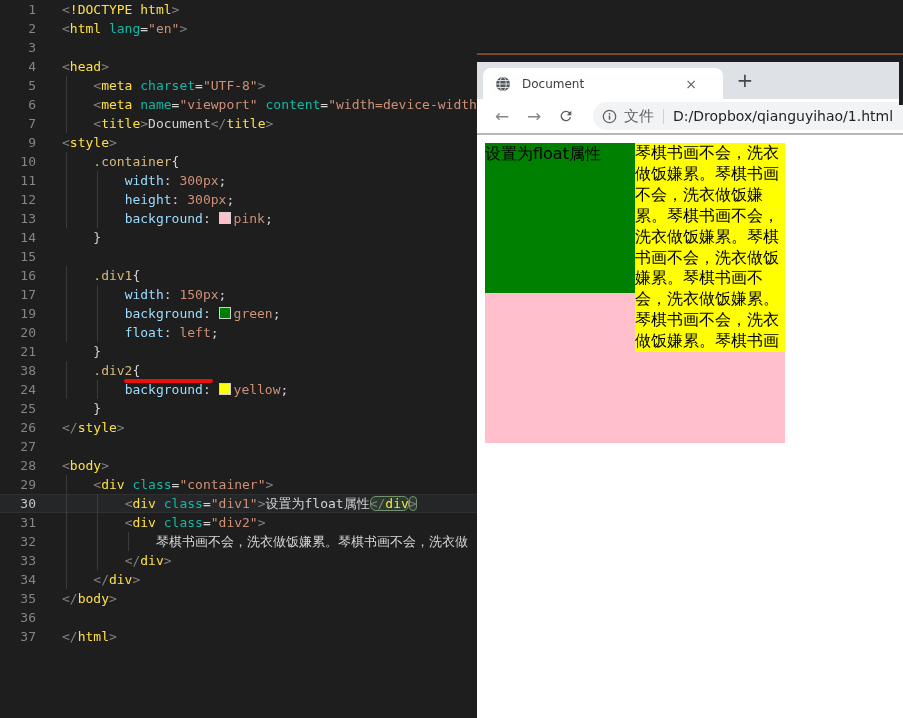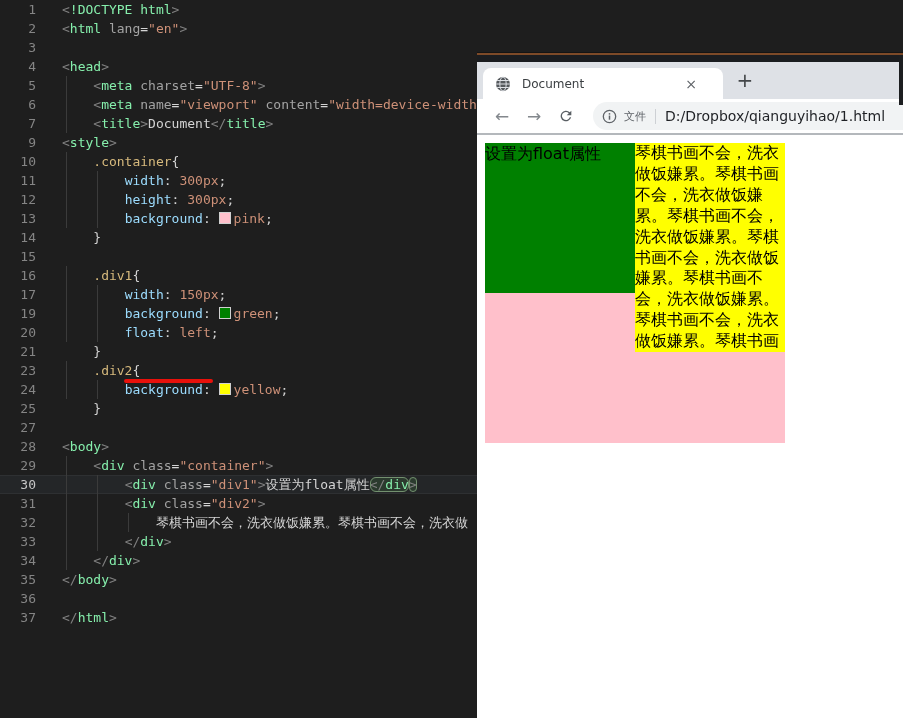--- a/index.html
+++ b/index.html
@@ -7,21 +7,21 @@
          font-family:"DejaVu Sans","Liberation Sans",sans-serif;}
 
   
   .editor{position:absolute;inset:0;font:13px/19px "DejaVu Sans Mono","Liberation Mono",monospace;}
   .cl{height:19px;line-height:19px;position:relative;white-space:pre;}
   .cl .ln{display:inline-block;width:36px;text-align:right;color:#858585;}
   .cl.cur{background:#242628;box-shadow:inset 0 1px 0 #2e3032,inset 0 -1px 0 #2e3032;}
   .cl.cur .ln{color:#c6c6c6;}
   .cl .code{margin-left:26px;}
   .guide{position:absolute;top:0;height:19px;width:1px;background:#3b3b3b;}
-  .tk-p{color:#808080}.tk-tag{color:#86efac}.tk-attr{color:#a3a3a3}.tk-str{color:#ce9178}
+  .tk-p{color:#808080}.tk-tag{color:#fde047}.tk-attr{color:#14b8a6}.tk-str{color:#ce9178}
   .tk-txt{color:#d4d4d4}.tk-sel{color:#d7ba7d}.tk-prop{color:#9cdcfe}.tk-val{color:#ce9178}
   .sw{display:inline-block;width:10px;height:10px;border:1px solid #d0d0d0;margin-right:3px;vertical-align:-1px;}
   .tok-box{outline:1px solid #73906f;outline-offset:-1px;background:rgba(70,130,70,.22);border-radius:6px;}
   .red-underline{position:absolute;left:124px;top:379px;width:89px;height:4px;background:#e8110b;border-radius:2px;z-index:2;}
 
   
   .browser{position:absolute;left:477px;top:52px;width:426px;height:666px;display:flex;flex-direction:column;}
   .frame-top{height:10px;flex:none;background:linear-gradient(to bottom,#141414 0 1px,var(--frame-accent) 1px 3px,#1b1d20 3px 100%);}
   .tabstrip{height:37px;flex:none;background:var(--tabstrip);position:relative;}
   .win-sliver{position:absolute;top:-7px;right:0;width:4px;height:50px;background:#1c1e20;}
@@ -31,21 +31,21 @@
   .tab-close{margin-left:auto;margin-right:16px;font-size:14px;color:#5f6368;cursor:default;line-height:1;}
   .newtab{position:absolute;left:256px;top:7px;width:24px;height:24px;text-align:center;line-height:23px;
           font-size:20px;color:#44474a;}
   .toolbar{height:36px;flex:none;background:#fff;border-bottom:2px solid #b4b8bc;box-sizing:border-box;
            display:flex;align-items:center;padding-left:12px;}
   .navbtn{width:26px;height:26px;margin-right:6px;display:flex;align-items:center;justify-content:center;
           font-size:17px;color:#83888d;}
   .navbtn.reload{color:#595e63;}
   .omnibox{flex:1;height:28px;margin-left:8px;background:#f1f3f4;border-radius:14px 0 0 14px;
            display:flex;align-items:center;padding-left:9px;overflow:hidden;}
-  .file-label{font-size:11px;color:#5f6368;margin-left:7px;}
+  .file-label{font-size:15px;color:#5f6368;margin-left:7px;}
   .omni-div{width:1px;height:15px;background:#cdd0d4;margin:0 9px;}
   .url-text{font-size:14px;color:#1f2125;white-space:nowrap;}
   .pagearea{flex:1;background:#fff;padding:8px;box-sizing:border-box;}
 
   
   .b-container{width:300px;height:300px;background:var(--pink);}
   .b-div1{float:left;width:150px;height:150px;background:var(--green);color:#000;font-size:16px;line-height:21px;}
   .b-div2{background:var(--yellow);height:209px;overflow:hidden;color:#000;font-size:16px;line-height:20.9px;}
 </style>
 </head>
@@ -67,23 +67,24 @@
         <div class="cl"><span class="guide" style="left: 66px;"></span><span class="guide" style="left: 97px;"></span><span class="ln">11</span><span class="code"><span class="tk-txt">        </span><span class="tk-prop">width</span><span class="tk-txt">: </span><span class="tk-val">300px</span><span class="tk-txt">;</span></span></div>
         <div class="cl"><span class="guide" style="left: 66px;"></span><span class="guide" style="left: 97px;"></span><span class="ln">12</span><span class="code"><span class="tk-txt">        </span><span class="tk-prop">height</span><span class="tk-txt">: </span><span class="tk-val">300px</span><span class="tk-txt">;</span></span></div>
         <div class="cl"><span class="guide" style="left: 66px;"></span><span class="guide" style="left: 97px;"></span><span class="ln">13</span><span class="code"><span class="tk-txt">        </span><span class="tk-prop">background</span><span class="tk-txt">: </span><span class="sw" style="background: rgb(255, 192, 203);"></span><span class="tk-val">pink</span><span class="tk-txt">;</span></span></div>
         <div class="cl"><span class="ln">14</span><span class="code"><span class="tk-txt">    }</span></span></div>
         <div class="cl"><span class="ln">15</span><span class="code"></span></div>
         <div class="cl"><span class="guide" style="left: 66px;"></span><span class="ln">16</span><span class="code"><span class="tk-txt">    </span><span class="tk-sel">.div1</span><span class="tk-txt">{</span></span></div>
         <div class="cl"><span class="guide" style="left: 66px;"></span><span class="guide" style="left: 97px;"></span><span class="ln">17</span><span class="code"><span class="tk-txt">        </span><span class="tk-prop">width</span><span class="tk-txt">: </span><span class="tk-val">150px</span><span class="tk-txt">;</span></span></div>
         <div class="cl"><span class="guide" style="left: 66px;"></span><span class="guide" style="left: 97px;"></span><span class="ln">19</span><span class="code"><span class="tk-txt">        </span><span class="tk-prop">background</span><span class="tk-txt">: </span><span class="sw" style="background: rgb(0, 128, 0);"></span><span class="tk-val">green</span><span class="tk-txt">;</span></span></div>
         <div class="cl"><span class="guide" style="left: 66px;"></span><span class="guide" style="left: 97px;"></span><span class="ln">20</span><span class="code"><span class="tk-txt">        </span><span class="tk-prop">float</span><span class="tk-txt">: </span><span class="tk-val">left</span><span class="tk-txt">;</span></span></div>
         <div class="cl"><span class="ln">21</span><span class="code"><span class="tk-txt">    }</span></span></div>
-        <div class="cl"><span class="guide" style="left: 66px;"></span><span class="ln">23</span><span class="code"><span class="tk-txt">    </span><span class="tk-sel">.div2</span><span class="tk-txt">{</span></span></div>
+        <div class="cl"><span class="guide" style="left: 66px;"></span><span class="ln">38</span><span class="code"><span class="tk-txt">    </span><span class="tk-sel">.div2</span><span class="tk-txt">{</span></span></div>
         <div class="cl"><span class="guide" style="left: 66px;"></span><span class="guide" style="left: 97px;"></span><span class="ln">24</span><span class="code"><span class="tk-txt">        </span><span class="tk-prop">background</span><span class="tk-txt">: </span><span class="sw" style="background: rgb(255, 255, 0);"></span><span class="tk-val">yellow</span><span class="tk-txt">;</span></span></div>
         <div class="cl"><span class="ln">25</span><span class="code"><span class="tk-txt">    }</span></span></div>
+        <div class="cl"><span class="ln">26</span><span class="code"><span class="tk-p">&lt;/</span><span class="tk-tag">style</span><span class="tk-p">&gt;</span></span></div>
         <div class="cl"><span class="ln">27</span><span class="code"></span></div>
         <div class="cl"><span class="ln">28</span><span class="code"><span class="tk-p">&lt;</span><span class="tk-tag">body</span><span class="tk-p">&gt;</span></span></div>
         <div class="cl"><span class="guide" style="left: 66px;"></span><span class="ln">29</span><span class="code"><span class="tk-txt">    </span><span class="tk-p">&lt;</span><span class="tk-tag">div</span><span class="tk-txt"> </span><span class="tk-attr">class</span><span class="tk-txt">=</span><span class="tk-str">"container"</span><span class="tk-p">&gt;</span></span></div>
         <div class="cl cur"><span class="guide" style="left: 66px;"></span><span class="guide" style="left: 97px;"></span><span class="ln">30</span><span class="code"><span class="tk-txt">        </span><span class="tk-p">&lt;</span><span class="tk-tag">div</span><span class="tk-txt"> </span><span class="tk-attr">class</span><span class="tk-txt">=</span><span class="tk-str">"div1"</span><span class="tk-p">&gt;</span><span class="tk-txt">设置为float属性</span><span class="tok-box"><span class="tk-p">&lt;/</span><span class="tk-tag">div</span></span><span class="tok-box"><span class="tk-p">&gt;</span></span></span></div>
         <div class="cl"><span class="guide" style="left: 66px;"></span><span class="guide" style="left: 97px;"></span><span class="ln">31</span><span class="code"><span class="tk-txt">        </span><span class="tk-p">&lt;</span><span class="tk-tag">div</span><span class="tk-txt"> </span><span class="tk-attr">class</span><span class="tk-txt">=</span><span class="tk-str">"div2"</span><span class="tk-p">&gt;</span></span></div>
         <div class="cl"><span class="guide" style="left: 66px;"></span><span class="guide" style="left: 97px;"></span><span class="guide" style="left: 128px;"></span><span class="ln">32</span><span class="code"><span class="tk-txt">            </span><span class="tk-txt">琴棋书画不会，洗衣做饭嫌累。琴棋书画不会，洗衣做</span></span></div>
         <div class="cl"><span class="guide" style="left: 66px;"></span><span class="guide" style="left: 97px;"></span><span class="ln">33</span><span class="code"><span class="tk-txt">        </span><span class="tk-p">&lt;/</span><span class="tk-tag">div</span><span class="tk-p">&gt;</span></span></div>
         <div class="cl"><span class="guide" style="left: 66px;"></span><span class="ln">34</span><span class="code"><span class="tk-txt">    </span><span class="tk-p">&lt;/</span><span class="tk-tag">div</span><span class="tk-p">&gt;</span></span></div>
         <div class="cl"><span class="ln">35</span><span class="code"><span class="tk-p">&lt;/</span><span class="tk-tag">body</span><span class="tk-p">&gt;</span></span></div>
         <div class="cl"><span class="ln">36</span><span class="code"></span></div>

